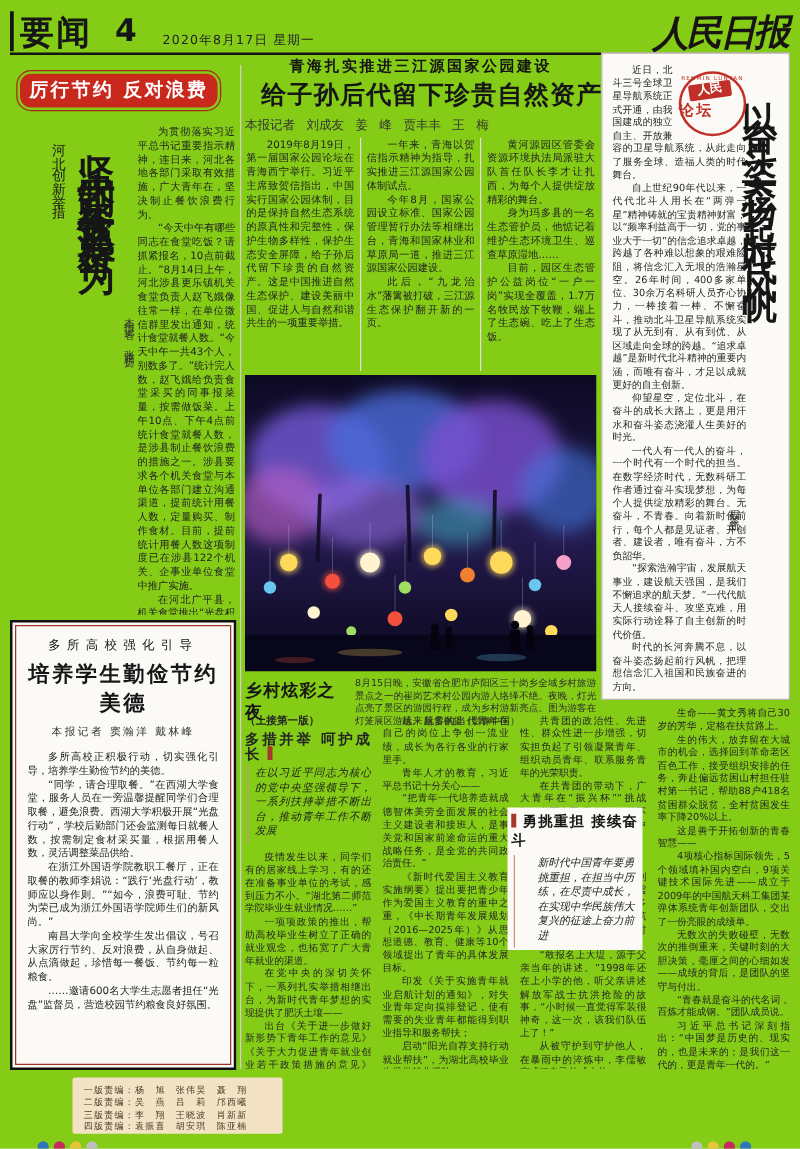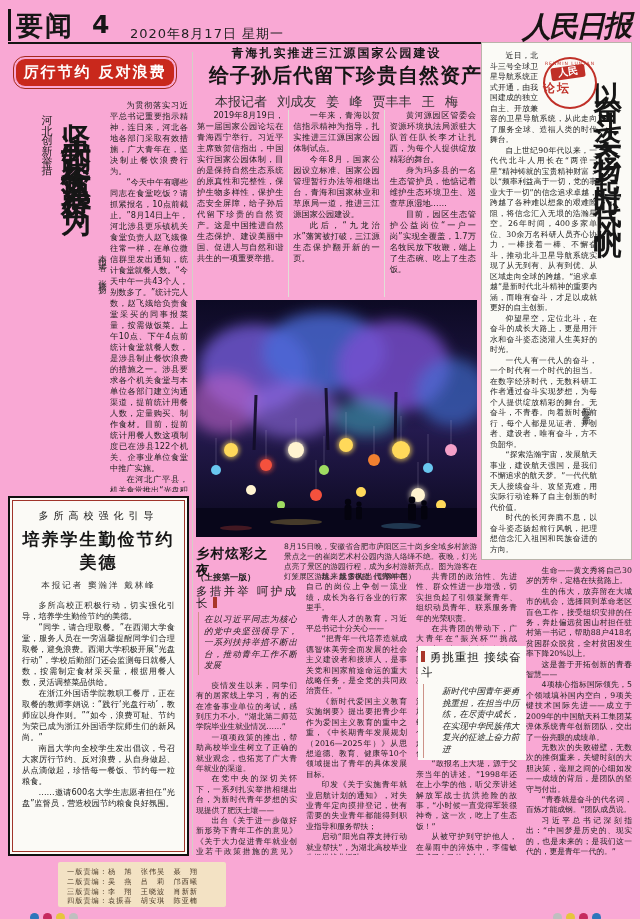--- a/index.html
+++ b/index.html
@@ -1,31 +1,31 @@
 <!DOCTYPE html>
 <html><head>
 <meta charset="utf-8">
 <style>
   * { margin:0; padding:0; box-sizing:border-box; }
   html,body { background:#e8e8e8; }
   .page {
     position:relative; width:640px; height:919px; margin:0 auto;
-    background:#f9a8d4; overflow:hidden; color:#161616;
+    background:#84cc16; overflow:hidden; color:#161616;
     font-family:"DejaVu Sans","Liberation Sans",sans-serif;
   }
   .abs { position:absolute; }
   .vtext { writing-mode:vertical-rl; text-orientation:upright; }
   .just { text-align:justify; text-justify:inter-character; }
   .serif { font-family:"DejaVu Serif","Liberation Serif",serif; }
 
   
   .hdr-bracket { width:3px; background:#141414; }
   .hdr-section { font-size:27px; font-weight:bold; letter-spacing:2px; }
   .hdr-num { font-size:25px; font-weight:bold; }
-  .hdr-date { font-size:13px; color:#222; letter-spacing:1px; }
+  .hdr-date { font-size:10px; color:#222; letter-spacing:1px; }
   .hdr-rule { height:2px; background:#141414; }
   .masthead { font-size:29px; font-weight:900; font-style:italic; letter-spacing:-2px; color:#181414; transform:rotate(-1deg); }
 
   
   .badge-outer { border:1.5px solid #a5281b; border-radius:12px; padding:2px; }
   .badge-inner { background:#c9281c; border-radius:9px; color:#fff; text-align:center;
                  font-size:15px; font-weight:bold; letter-spacing:2px; padding:4px 0; }
   .kicker-v { font-size:11px; letter-spacing:10px; color:#1a1a1a; }
   .headline-v1 { font-size:30px; font-weight:900; letter-spacing:9px; line-height:44px; }
   .byline-v { font-size:8.5px; letter-spacing:3px; color:#333; }
@@ -35,21 +35,21 @@
 
   .box2 { border:2px solid #101010; background:#fbfaf6; }
   .box2-inner { border:1px solid #a0342a; margin:2px; padding:6px 9px 8px; height:calc(100% - 4px); overflow:hidden; }
   .box2 .kicker { text-align:center; font-size:10px; letter-spacing:5px; margin-top:2px; }
   .box2 .headline { text-align:center; font-size:17px; font-weight:900; letter-spacing:2px; margin:5px 0 6px; }
   .box2 .byline { text-align:center; font-size:8.5px; letter-spacing:2px; margin-bottom:8px; color:#333; }
 
   
   .c-kicker { text-align:center; font-size:12px; font-weight:bold; letter-spacing:2px; }
   .c-headline { text-align:center; font-size:20px; font-weight:900; letter-spacing:1px; }
-  .c-byline { text-align:center; font-size:13px; color:#333; word-spacing:6px; }
+  .c-byline { font-size:10px; color:#333; word-spacing:6px; }
   .c-body { column-count:3; column-gap:10px; column-rule:1px solid #e2ded6; }
 
   
   .photo { background:#0e0b26; overflow:hidden; }
   .caption { display:flex; gap:8px; }
   .caption-title { width:80px; font-size:13.5px; font-weight:900; line-height:17px; letter-spacing:1px; padding-top:3px; }
   .caption-text { flex:1; font-size:7.6px; line-height:10px; color:#2a2a2a; }
   .caption-credit { font-weight:normal; }
 
   
@@ -60,21 +60,21 @@
   .forum-body p { text-indent:2em; }
   .logo { float:right; width:54px; height:56px; margin:2px 0 4px 5px; position:relative; }
   .logo-circle { position:absolute; inset:4px 0 0 0; border:2px solid #c03028; border-radius:50%; }
   .logo-eng { position:absolute; top:6px; left:0; right:0; text-align:center; font-size:4.5px; color:#c03028; letter-spacing:1px; }
   .logo-banner { position:absolute; top:13px; left:8px; width:34px; background:#c03028; color:#fff;
                  font-size:10px; font-weight:bold; text-align:center; border-radius:2px; transform:rotate(-8deg); padding:1px 0; }
   .logo-txt { position:absolute; top:30px; left:0; right:0; text-align:left; font-size:12px; font-weight:900; color:#c03028; letter-spacing:2px; }
 
   
   .jump-note { font-size:8.5px; font-weight:bold; margin-bottom:4px; }
-  .subhead { font-size:11.5px; font-weight:400; letter-spacing:1px; margin:2px 0 4px; }
+  .subhead { font-size:11.5px; font-weight:700; letter-spacing:1px; margin:2px 0 4px; }
   .subhead .bar { display:inline-block; width:4px; height:11px; background:#a8362a; vertical-align:-1px; }
   .sub-intro { font-family:"DejaVu Serif","Liberation Serif",serif; font-style:italic;
                font-size:8.6px; line-height:11.5px; color:#1d1d1d; border-left:1px solid #cc9288;
                padding:2px 0 3px 5px; margin:0 0 6px 2px; }
   .overlay-box { background:#fbfaf6; }
 
   
   .staff { background:#f3e2c4; border-radius:2px; padding:5px 9px; }
   .staff p { font-size:7.2px; line-height:9.8px; color:#4a3a28; letter-spacing:1px; }
   .dot { display:inline-block; width:9px; height:9px; border-radius:50%; margin-right:4px; }
@@ -279,35 +279,35 @@
       <p>“把青年一代培养造就成德智体美劳全面发展的社会主义建设者和接班人，是事关党和国家前途命运的重大战略任务，是全党的共同政治责任。”</p>
       <p>《新时代爱国主义教育实施纲要》提出要把青少年作为爱国主义教育的重中之重，《中长期青年发展规划（2016—2025年）》从思想道德、教育、健康等10个领域提出了青年的具体发展目标。</p>
       <p>印发《关于实施青年就业启航计划的通知》，对失业青年定向摸排登记，使有需要的失业青年都能得到职业指导和服务帮扶；</p>
       <p>启动“阳光自荐支持行动就业帮扶”，为湖北高校毕业生提供就业援助……</p>
     </div>
 
   <div class="abs body-xs just" style="left:416px; top:572px; width:101px; height:283px;">
       <p>共青团的政治性、先进性、群众性进一步增强，切实担负起了引领凝聚青年、组织动员青年、联系服务青年的光荣职责。</p>
       <p>在共青团的带动下，广大青年在“振兴杯”“挑战杯”“美丽中国·青春行动”等不同舞台展现青春风采，为中国梦的实现贡献青春智慧、凝聚青春力量。</p>
       <p>7月的两江，暴雨如注，洪水肆虐。在湖北武汉，刚加入人民义务消防队的李儒敏，和队员们连续奋战十多个小时，站在暴雨狂风中筑起200米的子堤，将险情及时化解。</p>
-      <p>“敢报名上大堤，源于父亲当年的讲述。”1998年还在上小学的他，听父亲讲述解放军战士抗洪抢险的故事，“小时候一直觉得军装很神奇，这一次，吃上了生态饭！”</p>
+      <p>“敢报名上大堤，源于父亲当年的讲述。”1998年还在上小学的他，听父亲讲述解放军战士抗洪抢险的故事，“小时候一直觉得军装很神奇，这一次，该我们队伍上了！”</p>
       <p>从被守护到守护他人，在暴雨中的淬炼中，李儒敏完成了自己的成人礼。</p>
     </div>
 
   <div class="abs body-xs just" style="left:526px; top:566px; width:106px; height:290px;">
       <p>生命——黄文秀将自己30岁的芳华，定格在扶贫路上。</p>
       <p>生的伟大，放弃留在大城市的机会，选择回到革命老区百色工作，接受组织安排的任务，奔赴偏远贫困山村担任驻村第一书记，帮助88户418名贫困群众脱贫，全村贫困发生率下降20%以上。</p>
       <p>这是善于开拓创新的青春智慧——</p>
       <p>4项核心指标国际领先，5个领域填补国内空白，9项关键技术国际先进——成立于2009年的中国航天科工集团某弹体系统青年创新团队，交出了一份亮眼的成绩单。</p>
       <p>无数次的失败碰壁，无数次的推倒重来，关键时刻的大胆决策，毫厘之间的心细如发——成绩的背后，是团队的坚守与付出。</p>
       <p>“青春就是奋斗的代名词，百炼才能成钢。”团队成员说。</p>
       <p>习近平总书记深刻指出：“中国梦是历史的、现实的，也是未来的；是我们这一代的，更是青年一代的。”</p>
     </div>
 
-  <div class="abs overlay-box" style="left:418px; top:646px; width:108px; padding:2px 3px;">
+  <div class="abs overlay-box" style="left:406px; top:646px; width:108px; padding:2px 3px;">
     <div class="subhead"><span class="bar"></span> <span>勇挑重担 接续奋斗</span></div>
     <div class="sub-intro" style="margin-bottom:0;padding-left:18px;">新时代中国青年要勇挑重担，在担当中历练，在尽责中成长，在实现中华民族伟大复兴的征途上奋力前进</div>
   </div>
 
   <div class="abs staff" style="left:58px; top:862px; width:168px; height:45px;">
       <p>一版责编：杨　旭　张伟昊　聂　翔</p>
       <p>二版责编：吴　燕　吕　莉　邝西曦</p>
       <p>三版责编：李　翔　王晓波　肖新新</p>
       <p>四版责编：袁振喜　胡安琪　陈亚楠</p>
     </div>

